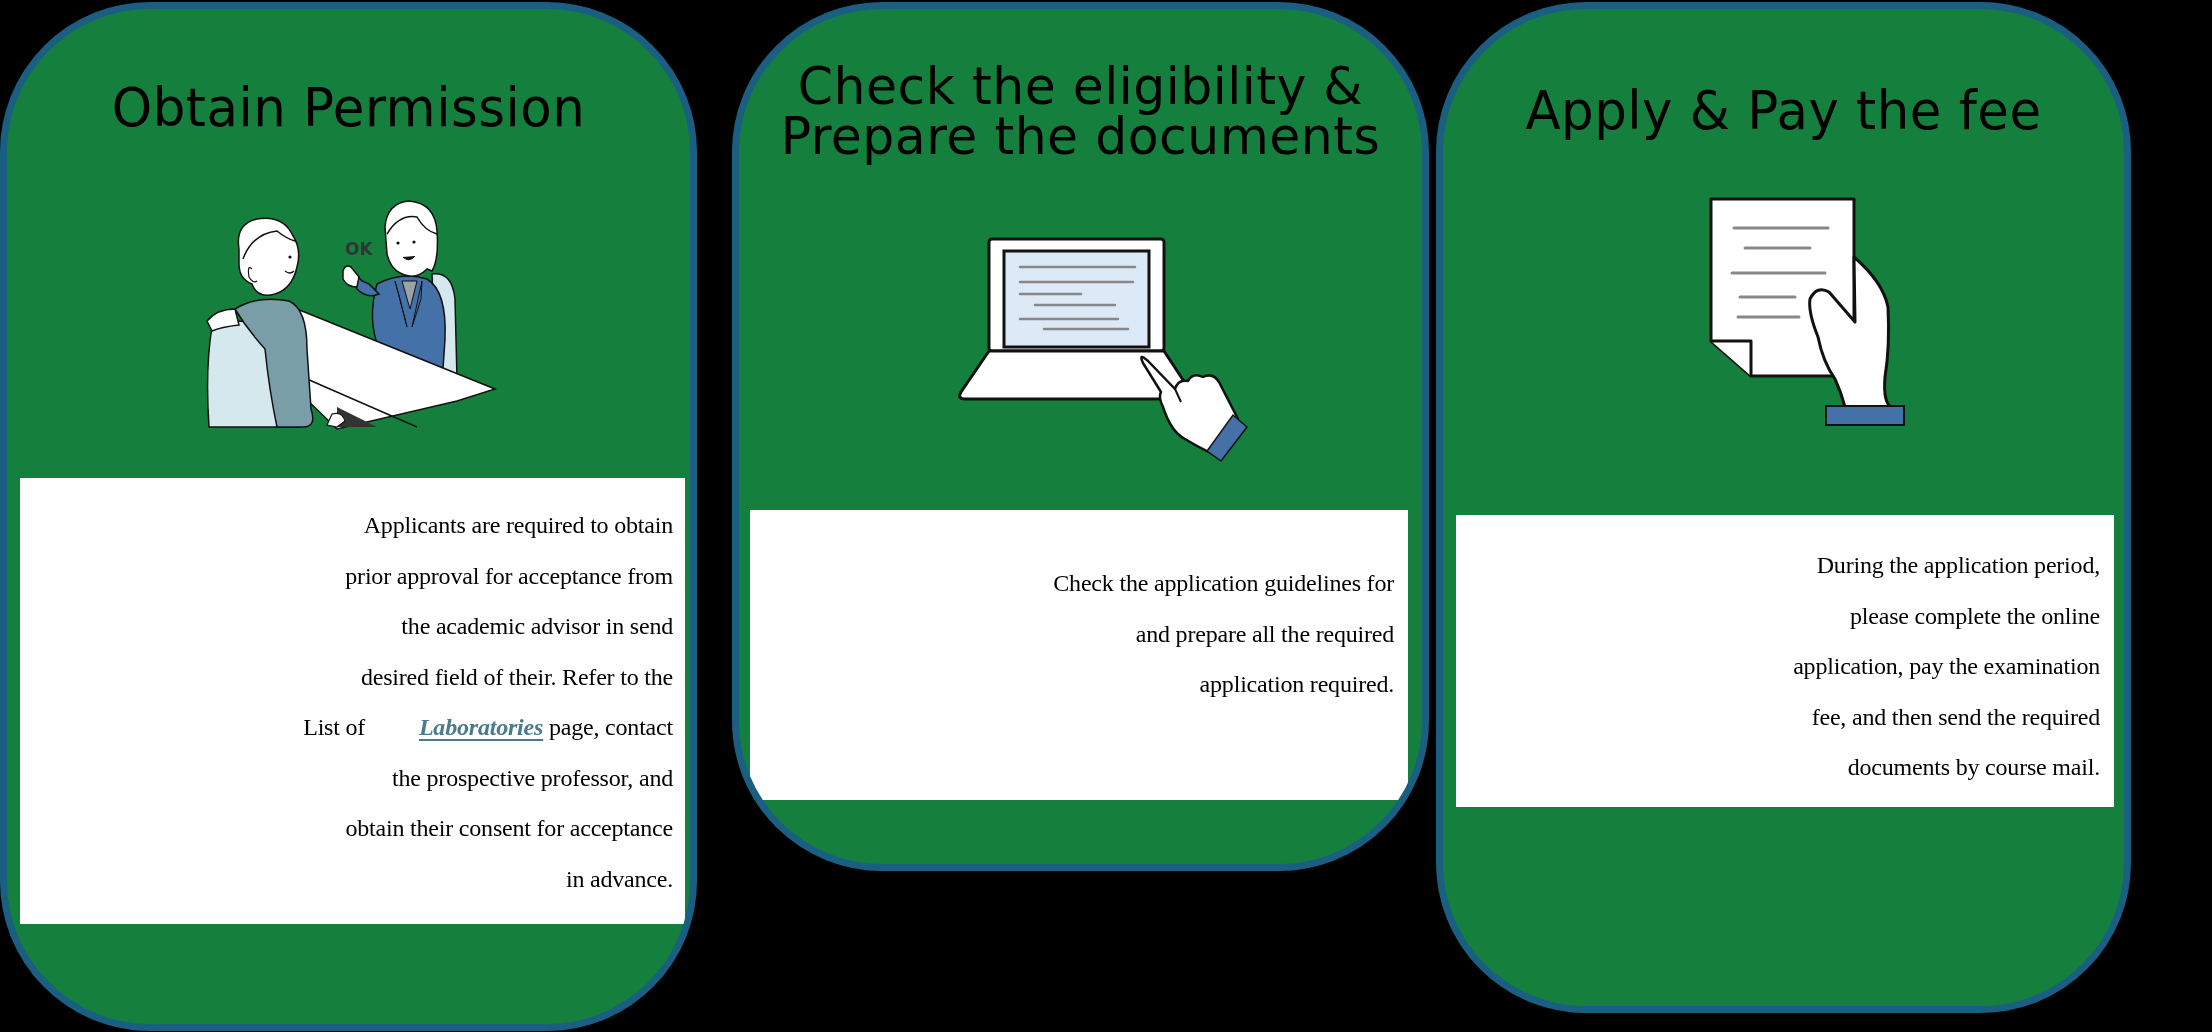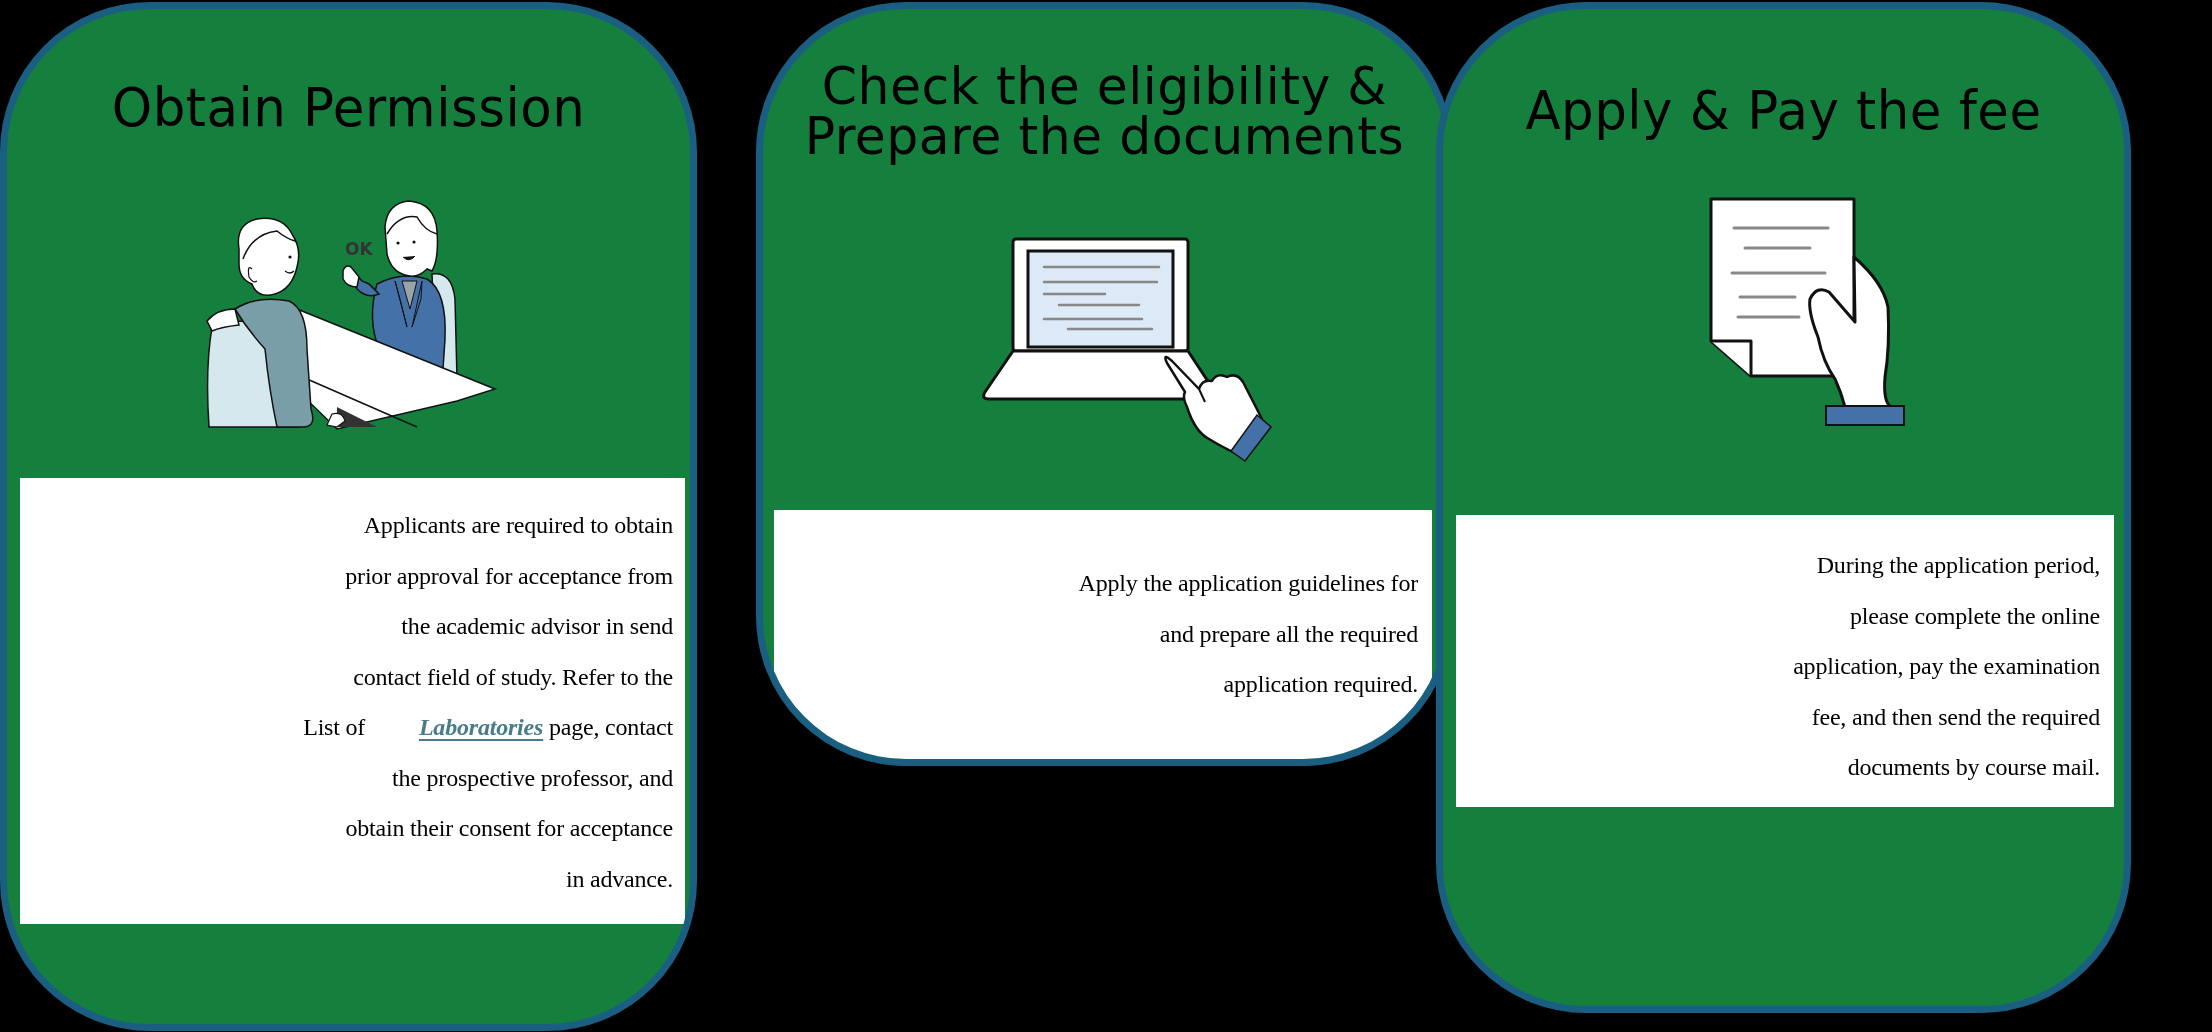--- a/index.html
+++ b/index.html
@@ -16,21 +16,21 @@
   }
   .card {
     position: absolute;
     box-sizing: border-box;
     background: #15803d;
     border: 7px solid #1a5f82;
     border-radius: 150px;
     overflow: hidden;
   }
   #card-1 { left: 0px;    top: 2px; width: 697px; height: 1029px; }
-  #card-2 { left: 756px;  top: 2px; width: 697px; height: 764px; }
+  #card-2 { left: 732px;  top: 2px; width: 697px; height: 869px; }
   #card-3 { left: 1436px; top: 2px; width: 695px; height: 1011px; }
 
   .title {
     position: absolute;
     left: 0; right: 0;
     text-align: center;
     font-family: "DejaVu Sans", sans-serif;
     font-weight: normal;
     color: #000000;
     font-size: 53px;
@@ -121,21 +121,21 @@
     <circle cx="283" cy="248" r="1.6" fill="#111"></circle>
     <path d="M278 262 Q283 266 287 262" fill="none" stroke="#111" stroke-width="1.2"></path>
     <path d="M245 260 Q240 255 242 268 Q246 275 250 272" fill="none" stroke="#111" stroke-width="1.2"></path>
   </svg>
 
   <div class="textbox">
     <div class="body-text">
       <span class="line">Applicants are required to obtain</span>
       <span class="line">prior approval for acceptance from</span>
       <span class="line">the academic advisor in send</span>
-      <span class="line">contact field of study. Refer to the</span>
+      <span class="line">desired field of their. Refer to the</span>
       <span class="line"><span>List of </span><a class="link">Laboratories</a><span> page, contact</span></span>
       <span class="line">the prospective professor, and</span>
       <span class="line">obtain their consent for acceptance</span>
       <span class="line">in advance.</span>
     </div>
   </div>
 </div>
 
 <div class="card" id="card-2">
   <div class="title">
@@ -159,21 +159,21 @@
     <path d="M1006 344 L1181 344 L1208 385 Q1212 392 1204 392 L982 392 Q974 392 978 385 Z" fill="#ffffff" stroke="#111" stroke-width="3" stroke-linejoin="round"></path>
 
     <path d="M1160 356 Q1155 345 1165 354 L1192 382 Q1195 372 1205 374 Q1210 365 1220 370 Q1230 365 1236 375 L1255 412 L1232 448 Q1215 440 1202 432 Q1188 425 1180 400 Q1175 390 1178 385 Z" fill="#ffffff" stroke="#111" stroke-width="2.5" stroke-linejoin="round"></path>
     <path d="M1192 382 L1198 395" stroke="#111" stroke-width="2"></path>
 
     <path d="M1250 408 L1264 420 L1238 454 L1224 444 Z" fill="#4472a8" stroke="#111" stroke-width="1.5"></path>
   </svg>
 
   <div class="textbox">
     <div class="body-text">
-      <span class="line">Apply the application guidelines for</span>
+      <span class="line">Check the application guidelines for</span>
       <span class="line">and prepare all the required</span>
       <span class="line">application required.</span>
     </div>
   </div>
 </div>
 
 <div class="card" id="card-3">
   <div class="title">Apply &amp; Pay the fee</div>
 
   <svg class="illus" style="left:260px; top:186px;" width="210" height="236" viewBox="1770 188 210 236">

